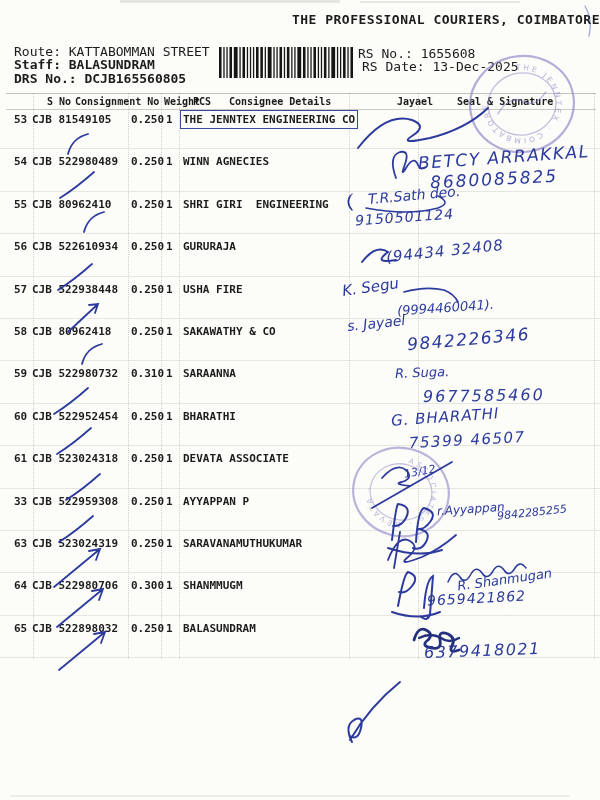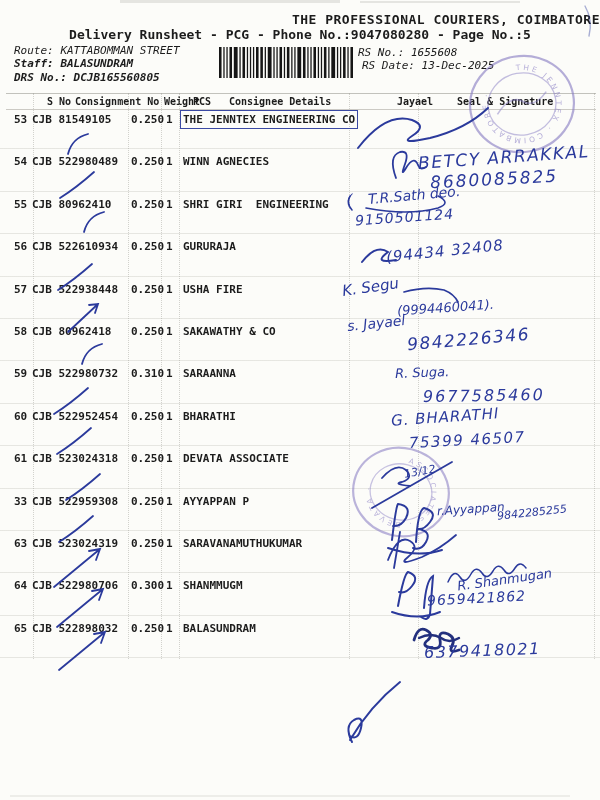--- a/index.html
+++ b/index.html
@@ -3,21 +3,21 @@
 <meta charset="utf-8">
 <style>
   html,body{margin:0;padding:0;background:#888;}
   .page{position:relative;width:600px;height:800px;background:#fcfcf9;overflow:hidden;
         font-family:"DejaVu Sans Mono",monospace;color:#1c1c1c;}
   
   .title{position:absolute;top:12px;left:0;width:100%;text-align:right;
          font-size:13px;font-weight:700;letter-spacing:.5px;}
   .subtitle{position:absolute;top:27px;left:0;width:100%;text-align:center;
             font-size:13px;font-weight:700;}
-  .info{position:absolute;font-size:11px;white-space:pre;font-style:italic;}
+  .info{position:absolute;font-size:13px;white-space:pre;}
   #route{top:44px;left:14px;} #staff{top:57px;left:14px;font-weight:700;}
   #drs{top:71px;left:14px;font-weight:700;} #vehicle{top:85px;left:20px;}
   #rsno{top:46px;left:358px;} #rsdate{top:59px;left:340px;padding-left:22px;}
   #barcode{position:absolute;top:47px;left:219px;width:134px;height:31px;}
   
   .thead{position:absolute;top:93px;left:6px;right:4px;height:15px;
          border-top:1px solid #c2c2bc;border-bottom:1px solid #cccac4;}
   .thead span{position:absolute;top:2px;font-size:10px;font-weight:700;white-space:pre;padding-left:33px;}
   .rows{position:absolute;top:107px;left:0;right:0;height:552px;
         background-image:repeating-linear-gradient(to bottom,transparent 0 41.4px,rgba(165,165,155,.25) 41.4px 42.4px);}
@@ -36,21 +36,20 @@
 </head>
 <body>
 
 <div class="page">
 
   <div class="edge" style="top:0;left:120px;width:220px;height:3px;"></div>
   <div class="edge" style="top:1px;left:360px;width:160px;height:2px;"></div>
   <div class="edge" style="top:795px;left:10px;width:560px;height:2px;opacity:.3;"></div>
 
   <div class="title">THE PROFESSIONAL COURIERS, COIMBATORE</div>
-  <div class="subtitle">Delivery Runsheet - PCG - Phone No.:9047080280 - Page No.:5</div>
 
   <div class="info" id="route"><span>Route:</span> <span>KATTABOMMAN STREET</span></div>
   <div class="info" id="staff"><span>Staff:</span> <span>BALASUNDRAM</span></div>
   <div class="info" id="drs"><span>DRS No.:</span> <span>DCJB165560805</span></div>
 
   <svg id="barcode" preserveAspectRatio="none" viewBox="0 0 105.00000000000006 30">
       <rect x="0" y="0" width="2" height="30" fill="#161616"></rect>
       <rect x="3.4" y="0" width="1" height="30" fill="#161616"></rect>
       <rect x="5.8" y="0" width="1" height="30" fill="#161616"></rect>
       <rect x="8.2" y="0" width="2" height="30" fill="#161616"></rect>

